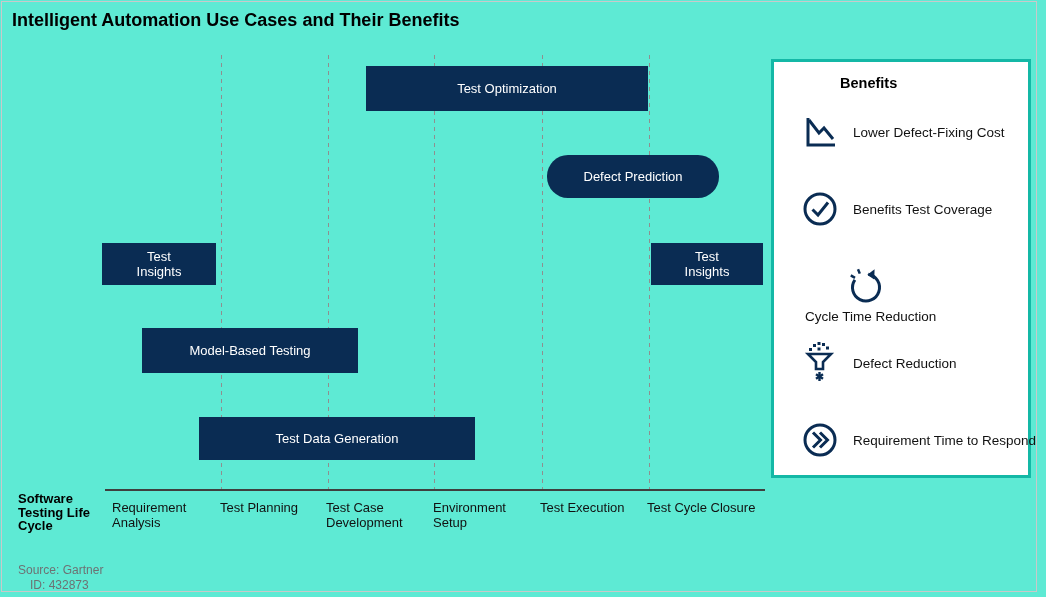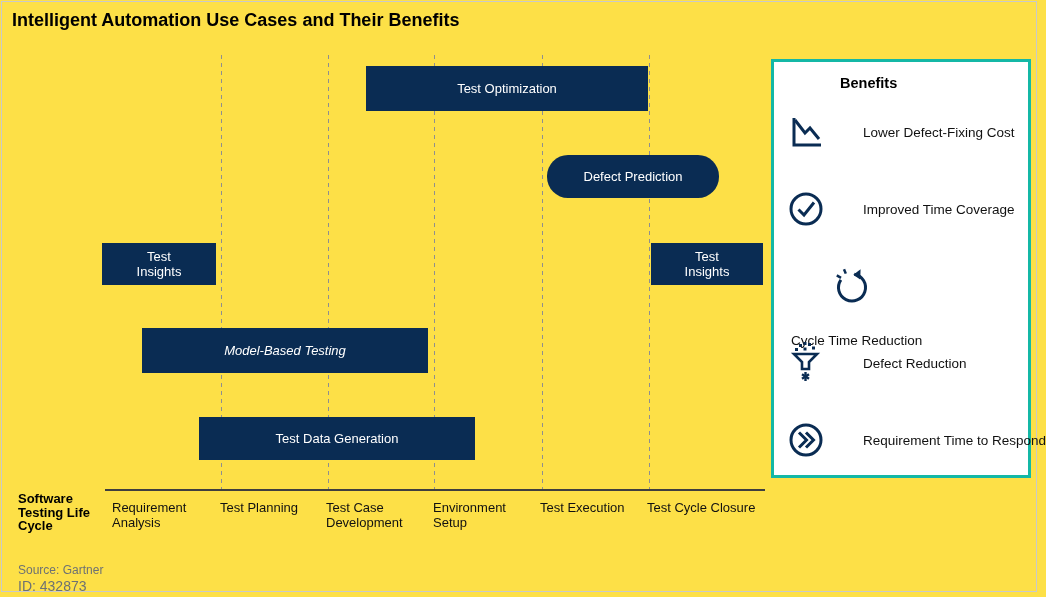--- a/index.html
+++ b/index.html
@@ -1,40 +1,40 @@
 <!DOCTYPE html>
 <html><head>
 <meta charset="utf-8">
 <style>
   html,body{margin:0;padding:0;background:#ffffff;}
   .figure{
-    position:relative; width:1046px; height:597px; background:#fde047;
+    position:relative; width:1046px; height:597px; background:#5eead4;
     font-family:"Liberation Sans", sans-serif; overflow:hidden;
   }
   .frame{position:absolute; left:1px; top:1px; width:1034px; height:589px;
     border:1px solid #c9c9c9; pointer-events:none;}
   .title{position:absolute; left:12px; top:10px; font-size:18px; font-weight:bold; color:#000;}
   .gridline{position:absolute; top:55px; height:435px; width:1px;
     background:repeating-linear-gradient(to bottom,#8f8f8f 0 4px, transparent 4px 8px);}
   .axis-line{position:absolute; left:105px; top:489px; width:660px; height:2px; background:#3f3f3f;}
   .phase-label{position:absolute; top:500px; width:110px; text-align:left;
     font-size:13px; line-height:15px; color:#111;}
   .axis-title{position:absolute; left:18px; top:492px; width:78px;
     font-size:13px; line-height:13.5px; font-weight:bold; color:#000;}
   .bar{position:absolute; background:#0a2c53; color:#ffffff; font-size:13px;
     display:flex; align-items:center; justify-content:center; text-align:center; line-height:15px;}
   .bar-narrow span{display:block; width:60px;}
   .benefits{position:absolute; left:771px; top:59px; width:260px; height:419px;
     border:3px solid #14b8a6; background:#ffffff; box-sizing:border-box;}
   .benefits-title{position:absolute; left:66px; top:13px; font-size:14.5px; font-weight:bold; color:#000;}
-  .benefit-row{position:absolute; left:8px; display:flex; align-items:center; height:46px;gap:24px;}
+  .benefit-row{position:absolute; left:22px; display:flex; align-items:center; height:46px;}
   .benefit-icon{width:48px; height:46px; display:flex; align-items:center; justify-content:center; flex:none;}
   .benefit-label{margin-left:9px; font-size:13.5px; color:#111; white-space:nowrap;}
   .source{position:absolute; left:18px; top:564px; font-size:12px; color:#6d7173; line-height:13px;}
-  .source-id{position:absolute; left:18px; top:578px; font-size:14px; color:#6d7173;}
+  .source-id{position:absolute; left:30px; top:578px; font-size:12px; color:#6d7173;}
   svg{display:block;}
 </style>
 </head>
 <body>
 
 <div class="figure">
   <div class="frame"></div>
 
   <div class="title">Intelligent Automation Use Cases and Their Benefits</div>
 
@@ -49,21 +49,21 @@
   </div>
   <div class="bar" style="left:547px; top:155px; width:172px; height:43px;border-radius:21px;">
     <span>Defect Prediction</span>
   </div>
   <div class="bar bar-narrow" style="left:102px; top:243px; width:114px; height:42px;">
     <span>Test Insights</span>
   </div>
   <div class="bar bar-narrow" style="left:651px; top:243px; width:112px; height:42px;">
     <span>Test Insights</span>
   </div>
-  <div class="bar" style="left:142px; top:328px; width:286px; height:45px;font-style:italic;">
+  <div class="bar" style="left:142px; top:328px; width:216px; height:45px;">
     <span>Model-Based Testing</span>
   </div>
   <div class="bar" style="left:199px; top:417px; width:276px; height:43px;">
     <span>Test Data Generation</span>
   </div>
 
   <div class="axis-line"></div>
   <div class="axis-title">Software Testing Life Cycle</div>
   <div class="phase-label" style="left:112px;">Requirement Analysis</div>
   <div class="phase-label" style="left:220px;">Test Planning</div>
@@ -85,21 +85,21 @@
       <div class="benefit-label">Lower Defect-Fixing Cost</div>
     </div>
 
     <div class="benefit-row" style="top:124px;">
       <div class="benefit-icon">
         <svg width="40" height="40" viewBox="0 0 40 40" fill="none" stroke="#0a2c53" stroke-width="3">
           <circle cx="20" cy="20" r="15"></circle>
           <path d="M12.5 20.5 L18 26 L28 13.5"></path>
         </svg>
       </div>
-      <div class="benefit-label">Improved Time Coverage</div>
+      <div class="benefit-label">Benefits Test Coverage</div>
     </div>
 
     <div class="benefit-row" style="top:201px;flex-direction:column;">
       <div class="benefit-icon">
         <svg width="40" height="40" viewBox="0 0 40 40" fill="none" stroke="#0a2c53" stroke-width="3">
           <path d="M22.3 8.2 A13.5 13.5 0 1 1 8.9 13.8"></path>
           <polygon points="21.3,8.8 28.6,3.2 28.2,13.6" fill="#0a2c53" stroke="none"></polygon>
           <path d="M12 3.2 L13.8 7.6" stroke-width="2.5"></path>
           <path d="M4.8 9.4 L9 11.8" stroke-width="2.5"></path>
         </svg>

